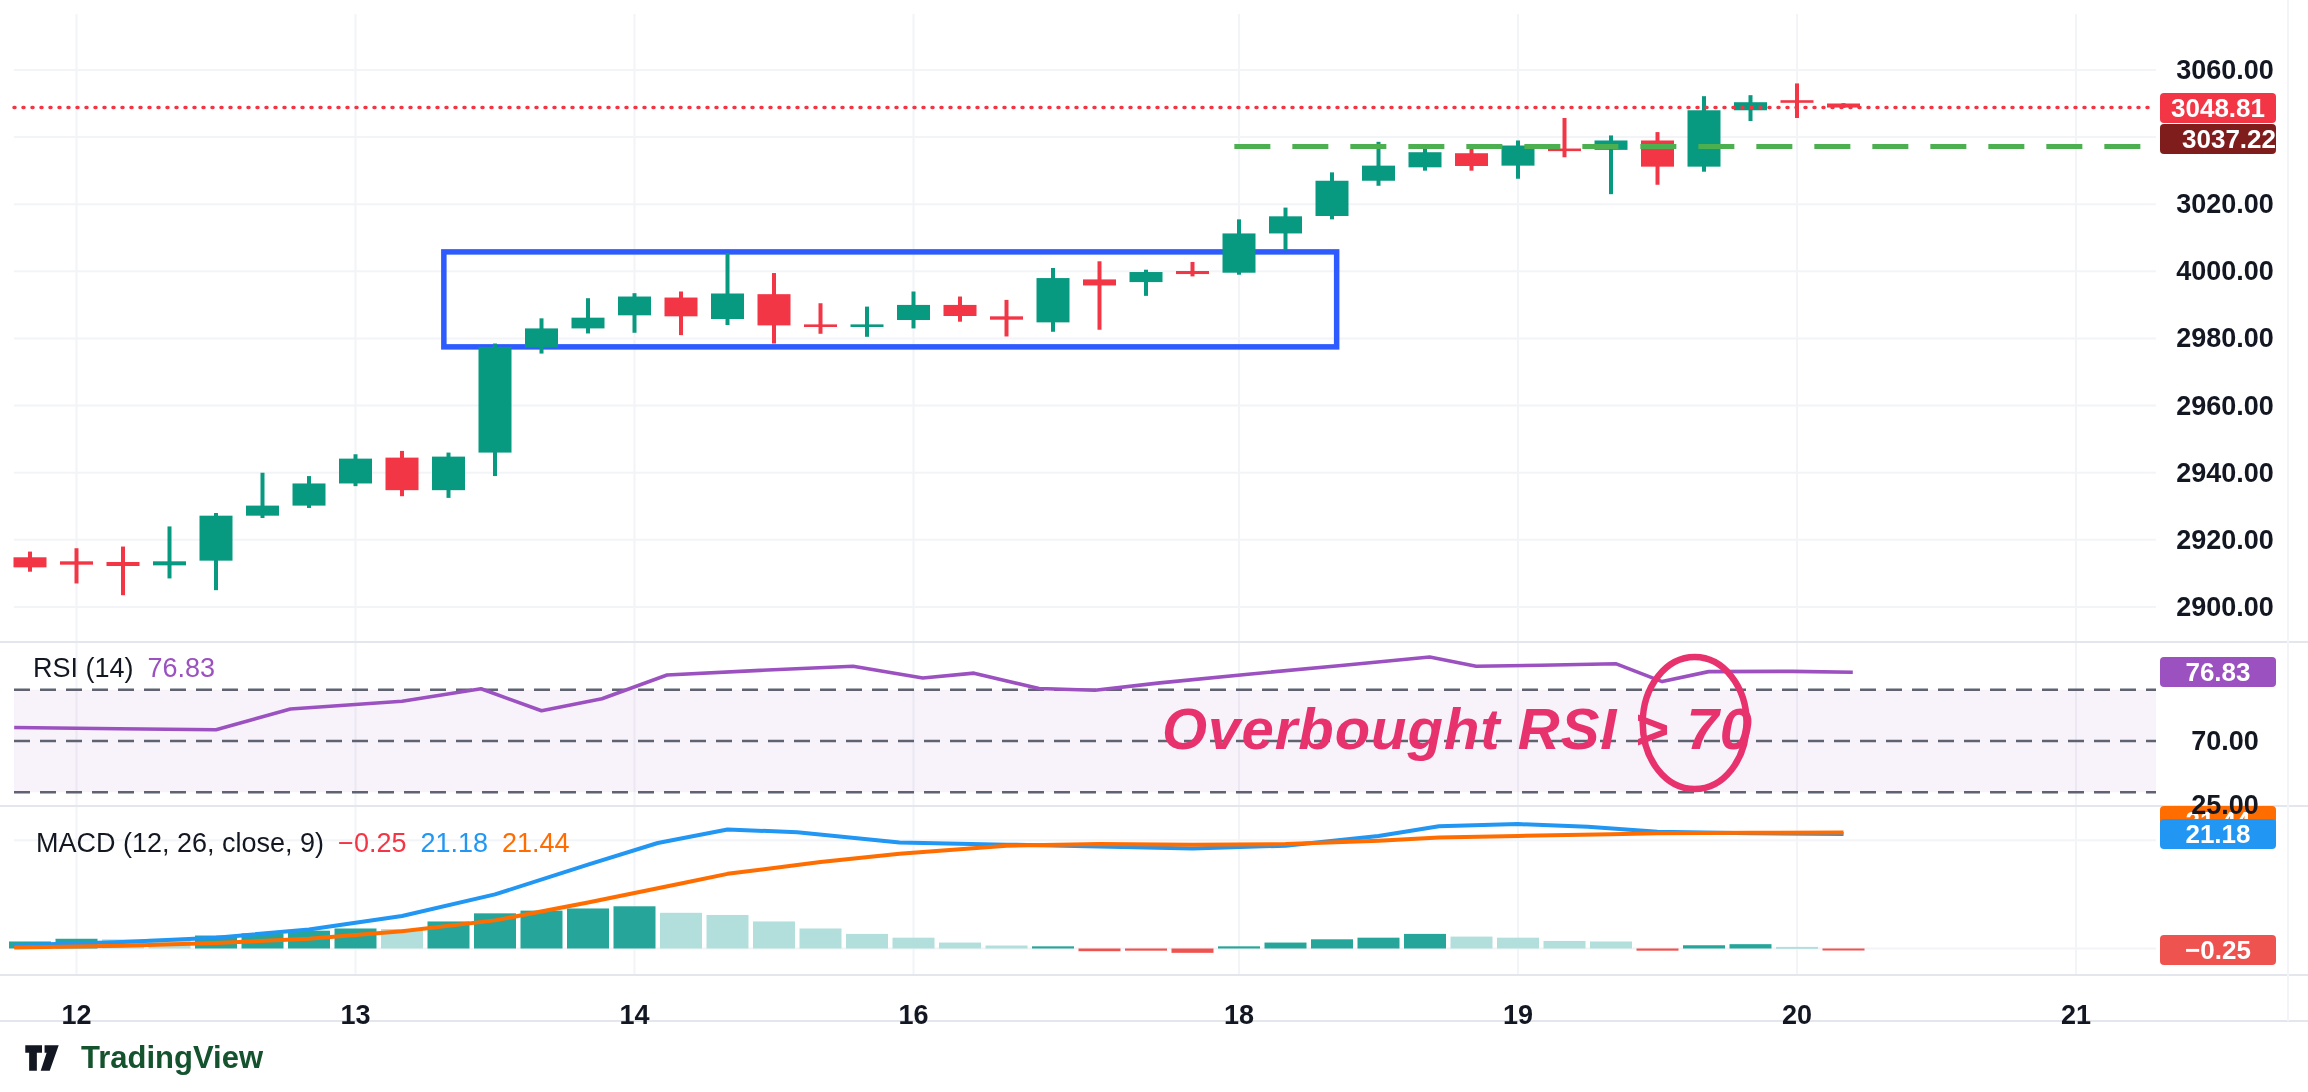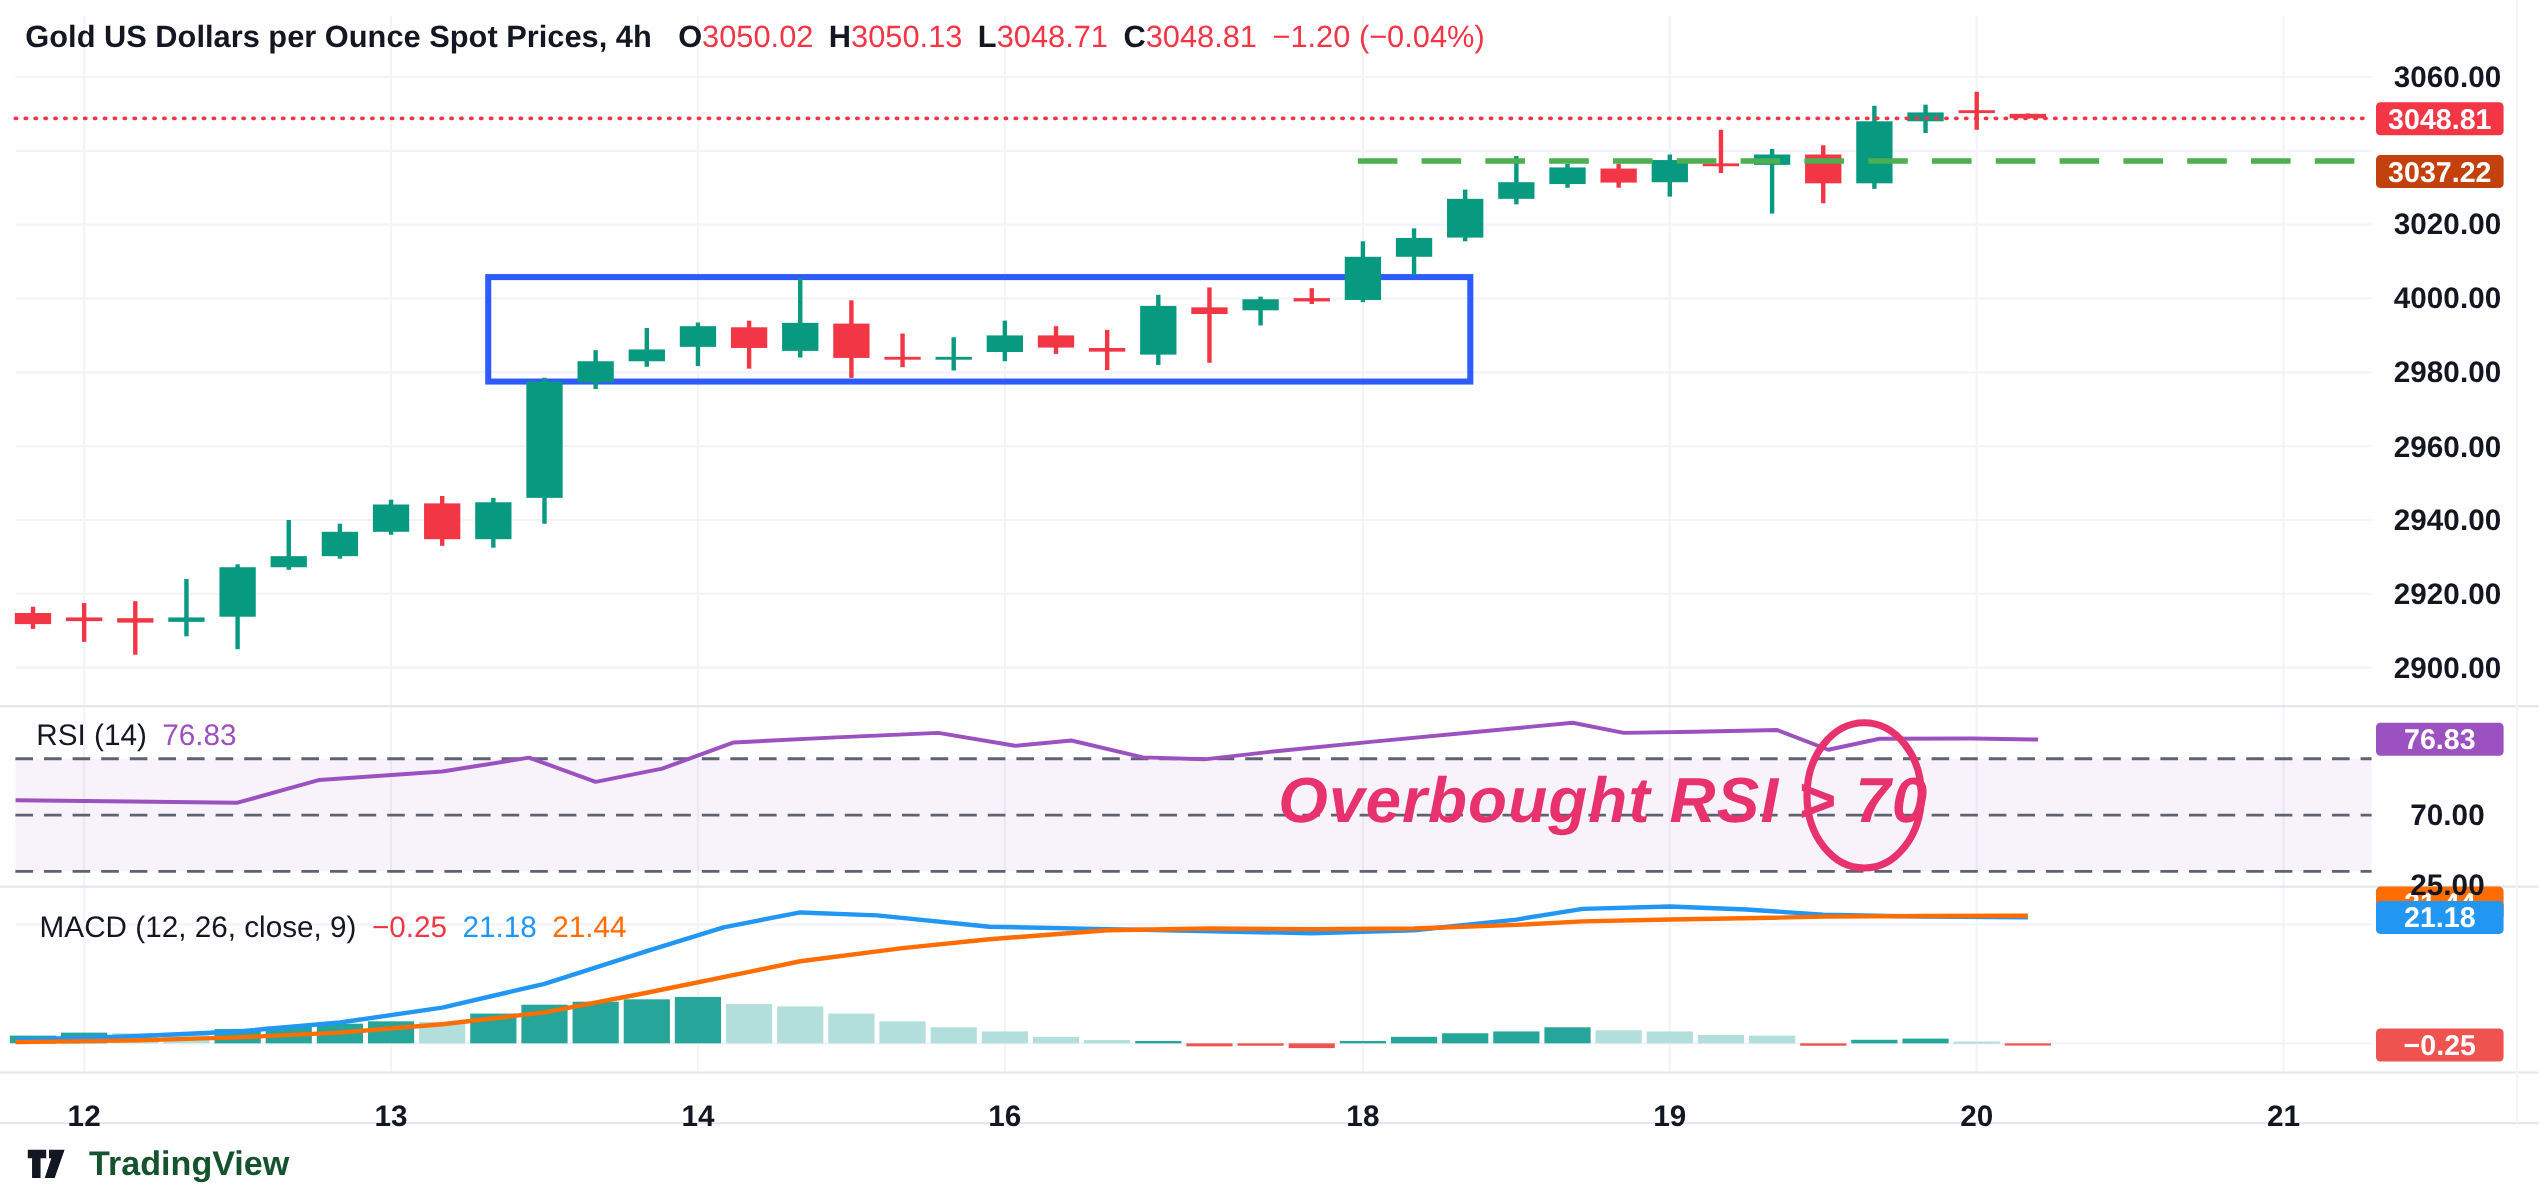--- a/index.html
+++ b/index.html
@@ -192,37 +192,34 @@
         <rect x="1729.5" y="944.172" width="42" height="4.3279999999999745" fill="#26a69a"></rect>
         <rect x="1776" y="946.877" width="42" height="2" fill="#b2dfdb"></rect>
         <rect x="1822.5" y="948.5" width="42" height="2" fill="#ef5350"></rect>
       </g>
       <polyline points="14.19,945.254 123,942.008 216,937.68 309,929.565 402,916.04 495,894.4 588,864.645 657.75,843.005 727.5,829.48 797.25,832.185 899.55,842.4639999999999 1006.5,844.628 1192.5,848.415 1285.5,845.71 1378.5,835.972 1438.95,826.234 1518,824.0699999999999 1587.75,826.775 1657.5,831.644 1750.5,833.267 1843.5,833.9162" fill="none" stroke="#2196f3" stroke-width="4" stroke-linejoin="round"></polyline>
       <polyline points="14.19,947.418 123,945.795 216,943.09 309,938.762 402,931.188 495,920.368 588,902.515 681,883.58 727.5,873.842 820.5,861.94 899.55,853.825 1006.5,845.71 1099.5,844.087 1192.5,844.628 1285.5,844.087 1378.5,840.841 1438.95,837.595 1518,835.972 1611,834.3489999999999 1657.5,833.267 1750.5,832.726 1843.5,832.5096" fill="none" stroke="#ff6d00" stroke-width="4" stroke-linejoin="round"></polyline>
       <polyline points="14.19,727.432 118.35,728.712 216,729.736 290.4,709 402,701.32 481.04999999999995,688.776 541.5,710.792 601.95,698.76 667.05,674.952 760.05,670.344 853.05,666.248 922.8,678.024 973.95,673.16 1039.05,688.52 1094.85,690.312 1159.95,682.888 1248.3,674.184 1341.3,665.48 1429.65,657.032 1476.15,666.248 1541.25,665.224 1615.65,663.688 1662.15,681.608 1708.65,671.624 1792.35,671.3679999999999 1852.8000000000002,672.3152" fill="none" stroke="#9b51c0" stroke-width="3.6" stroke-linejoin="round"></polyline>
       <ellipse cx="1694.6999999999998" cy="723.08" rx="52" ry="66" fill="none" stroke="#e8326d" stroke-width="6.5"></ellipse>
     </svg>
 
-  <div class="legend" id="main-legend">
-    <span class="sp2">Gold US Dollars per Ounce Spot Prices, 4h</span><span>O</span><span class="red v sp">3050.02</span><span>H</span><span class="red v sp">3050.13</span><span>L</span><span class="red v sp">3048.71</span><span>C</span><span class="red v sp">3048.81</span><span class="red v">−1.20 (−0.04%)</span>
-  </div>
 
   <div class="legend" id="rsi-legend">
     <span class="sp">RSI (14)</span><span class="purple">76.83</span>
   </div>
 
   <div class="legend" id="macd-legend">
     <span class="sp">MACD (12, 26, close, 9)</span><span class="red sp">−0.25</span><span class="blue sp">21.18</span><span class="orange">21.44</span>
   </div>
 
   <div id="annotation" style="left: 1457.55px; top: 728.2px;">Overbought RSI &gt; 70</div>
 
   <div class="badge" id="badge-signal" style="background: rgb(255, 109, 0); top: 805.51px;">21.44</div>
   <div class="badge" id="badge-last" style="background: rgb(242, 54, 69); top: 92.5536px;">3048.81</div>
-  <div class="badge" id="badge-alert" style="background: #c2410c; top: 141px;">3037.22</div>
+  <div class="badge" id="badge-alert" style="background: #7f1d1d; top: 124px; text-align: right;">3037.22</div>
   <div class="badge" id="badge-rsi" style="background: rgb(155, 81, 192); top: 657.315px;">76.83</div>
   <div class="badge" id="badge-macd" style="background: rgb(33, 150, 243); top: 818.916px;">21.18</div>
   <div class="badge" id="badge-hist" style="background: rgb(239, 83, 80); top: 934.852px;">−0.25</div>
 
   <div id="y-axis">
       <div class="axis-label" style="top: 56px;">3060.00</div>
       <div class="axis-label" style="top: 190.24px;">3020.00</div>
       <div class="axis-label" style="top: 257.36px;">4000.00</div>
       <div class="axis-label" style="top: 324.48px;">2980.00</div>
       <div class="axis-label" style="top: 391.6px;">2960.00</div>

